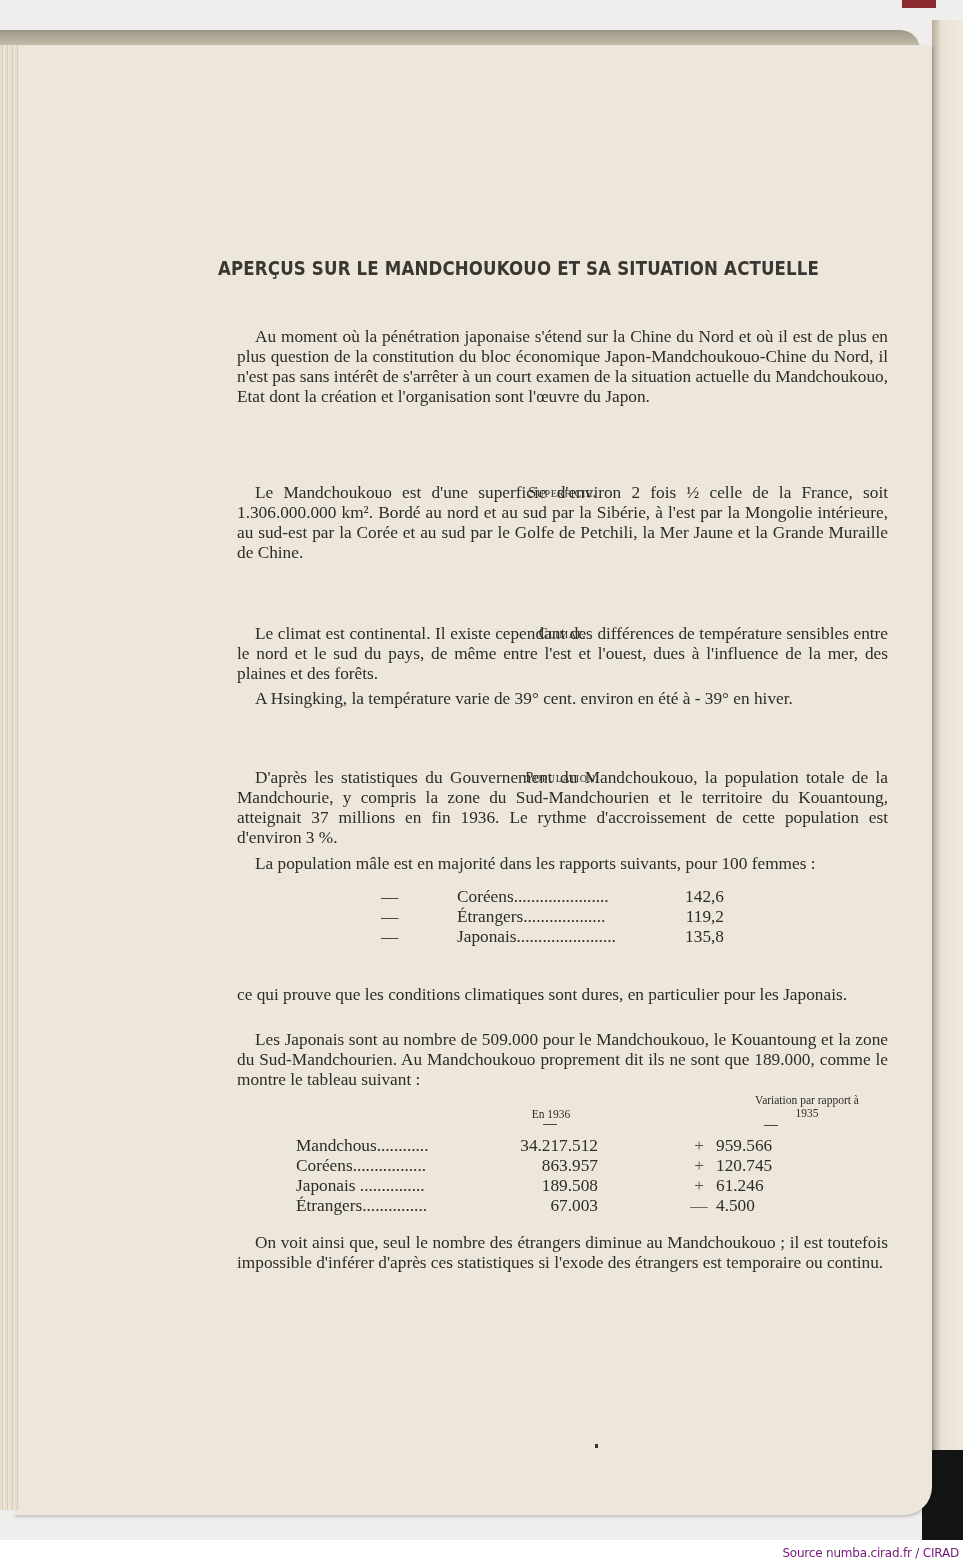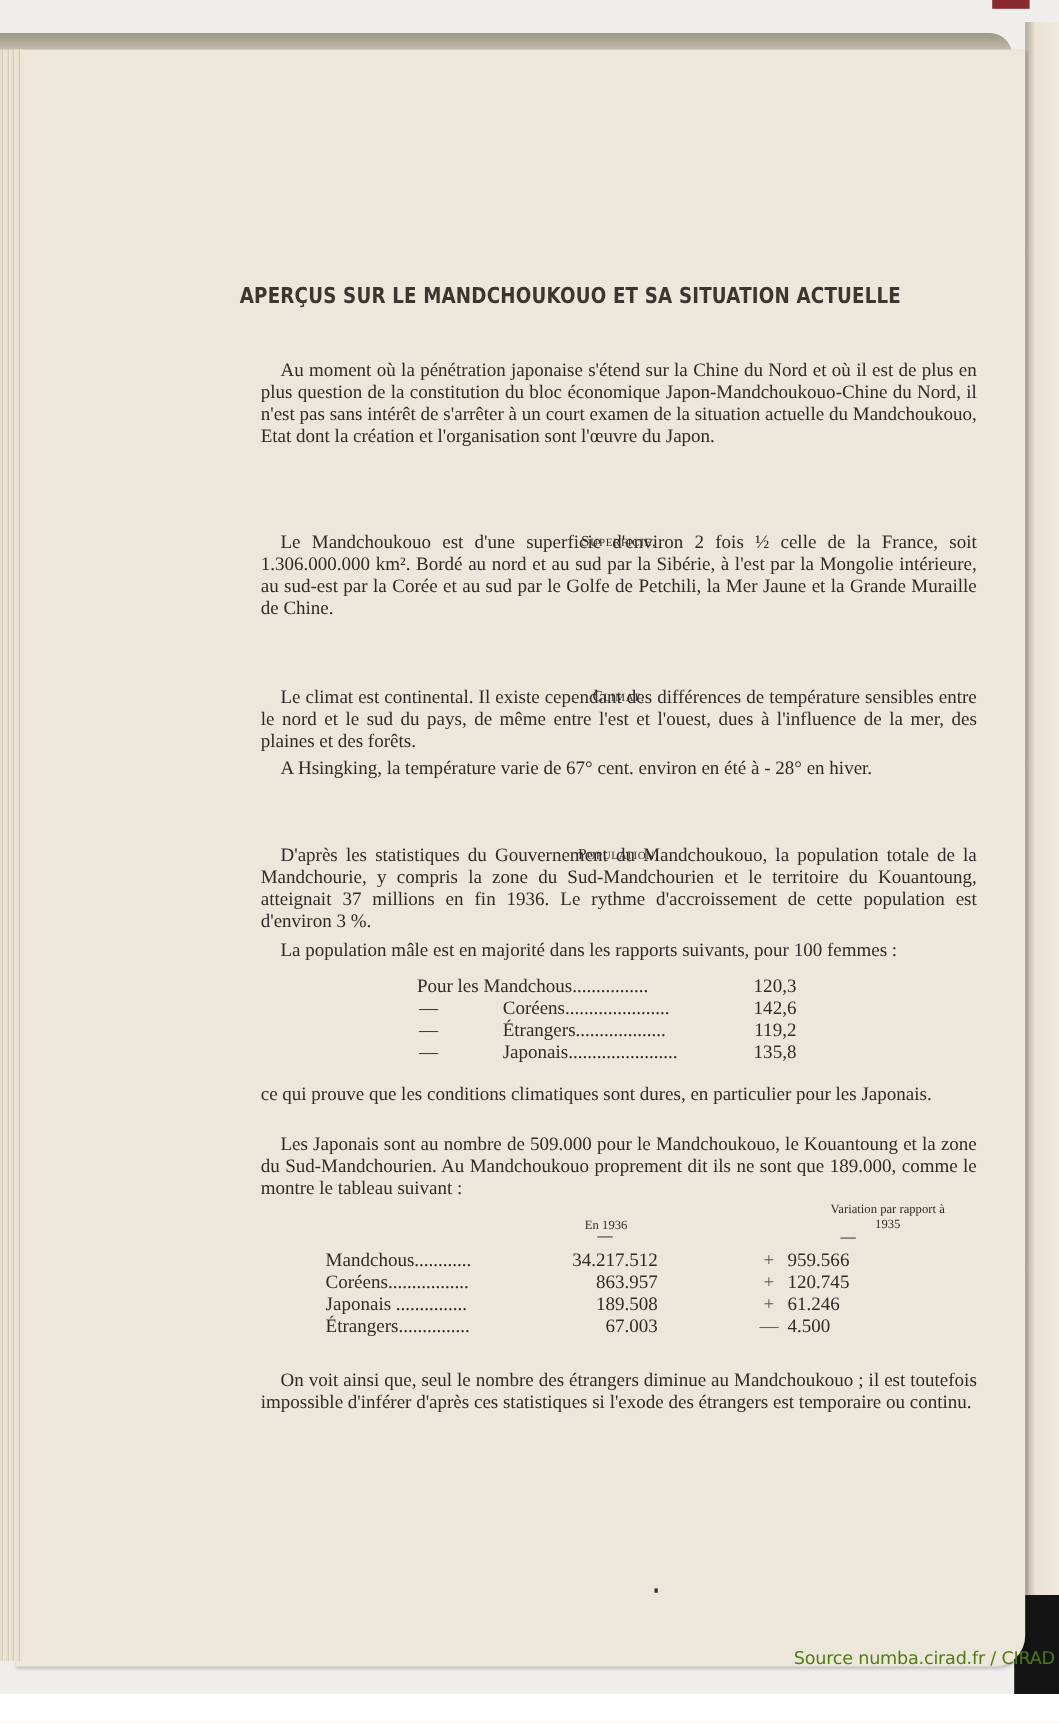--- a/index.html
+++ b/index.html
@@ -24,22 +24,22 @@
       background: #ede6db;
       border-radius: 0 0 28px 0;
       box-shadow: 1px 2px 3px rgba(0,0,0,0.18);
     }
     .gutter-right {
       position: absolute; left: 932px; top: 20px; width: 31px; height: 1490px;
       background: linear-gradient(90deg, #b3ab9c, #e9e2d5 30%, #f0e9de);
     }
     .binding-dark { position: absolute; left: 922px; top: 1450px; width: 41px; height: 90px; background: #141414; border-radius: 12px 0 0 0; }
     .footer-credit {
-      position: absolute; right: 4px; top: 1498px; font-family: "DejaVu Sans", sans-serif;
-      font-size: 16px; color: #4d7c0f; letter-spacing: -0.2px;
+      position: absolute; right: 4px; top: 1546px; font-family: "DejaVu Sans", sans-serif;
+      font-size: 12px; color: #701a75; letter-spacing: -0.2px;
     }
     .content { position: absolute; left: 0; top: 0; width: 963px; color: #2e2c29; }
     .title {
       position: absolute; left: 218px; top: 256px; width: 676px;
       font-family: "DejaVu Sans", sans-serif; font-weight: bold; font-size: 20px;
       transform: scaleX(0.83); transform-origin: left; white-space: nowrap; color: #3a3733; letter-spacing: 0.2px;
     }
     .para {
       position: absolute; left: 237px; width: 651px;
       font-size: 14.6px; line-height: 20px; text-align: justify; text-align-last: left;
@@ -81,31 +81,27 @@
 <div class="content">
   <div class="title">APERÇUS SUR LE MANDCHOUKOUO ET SA SITUATION ACTUELLE</div>
 
   <div class="para indent" style="top:327px;">Au moment où la pénétration japonaise s'étend sur la Chine du Nord et où il est de plus en plus question de la constitution du bloc économique Japon-Mandchoukouo-Chine du Nord, il n'est pas sans intérêt de s'arrêter à un court examen de la situation actuelle du Mandchoukouo, Etat dont la création et l'organisation sont l'œuvre du Japon.</div>
 
   <div class="heading" style="top:453px;">Superficie.</div>
   <div class="para indent" style="top:483px;">Le Mandchoukouo est d'une superficie d'environ 2 fois ½ celle de la France, soit 1.306.000.000 km². Bordé au nord et au sud par la Sibérie, à l'est par la Mongolie intérieure, au sud-est par la Corée et au sud par le Golfe de Petchili, la Mer Jaune et la Grande Muraille de Chine.</div>
 
   <div class="heading" style="top:594px;">Climat.</div>
   <div class="para indent" style="top:624px;">Le climat est continental. Il existe cependant des différences de température sensibles entre le nord et le sud du pays, de même entre l'est et l'ouest, dues à l'influence de la mer, des plaines et des forêts.</div>
-  <div class="para indent" style="top:689px;">A Hsingking, la température varie de 67° cent. environ en été à - 28° en hiver.</div>
+  <div class="para indent" style="top:689px;">A Hsingking, la température varie de 39° cent. environ en été à - 39° en hiver.</div>
 
   <div class="heading" style="top:738px;">Population.</div>
   <div class="para indent" style="top:768px;">D'après les statistiques du Gouvernement du Mandchoukouo, la population totale de la Mandchourie, y compris la zone du Sud-Mandchourien et le territoire du Kouantoung, atteignait 37 millions en fin 1936. Le rythme d'accroissement de cette population est d'environ 3 %.</div>
   <div class="para indent" style="top:854px;">La population mâle est en majorité dans les rapports suivants, pour 100 femmes :</div>
 
   <div class="ratio-table">
-    <div class="ratio-row">
-      <span class="ratio-label"><span>Pour les</span>&nbsp;<span>Mandchous</span><span>................</span></span>
-      <span>120,3</span>
-    </div>
     <div class="ratio-row">
       <span class="ratio-label">
           <span class="ratio-dash">—</span>
           <span>Coréens</span>
           <span>......................</span>
         </span>
       <span>142,6</span>
     </div>
     <div class="ratio-row">
       <span class="ratio-label">
@@ -154,18 +150,18 @@
       <span class="c3">61.246</span>
     </div>
     <div class="pop-row">
       <span class="c0">Étrangers...............</span>
       <span class="c1">67.003</span>
       <span class="c2">—</span>
       <span class="c3">4.500</span>
     </div>
   </div>
 
-  <div class="para indent" style="top:1233px;margin-top:12px;">On voit ainsi que, seul le nombre des étrangers diminue au Mandchoukouo ; il est toutefois impossible d'inférer d'après ces statistiques si l'exode des étrangers est temporaire ou continu.</div>
+  <div class="para indent" style="top:1233px;">On voit ainsi que, seul le nombre des étrangers diminue au Mandchoukouo ; il est toutefois impossible d'inférer d'après ces statistiques si l'exode des étrangers est temporaire ou continu.</div>
 
   <div class="dot-mark"></div>
 </div>
 
 <div class="footer-credit">Source numba.cirad.fr / CIRAD</div>
 
 </body></html>

